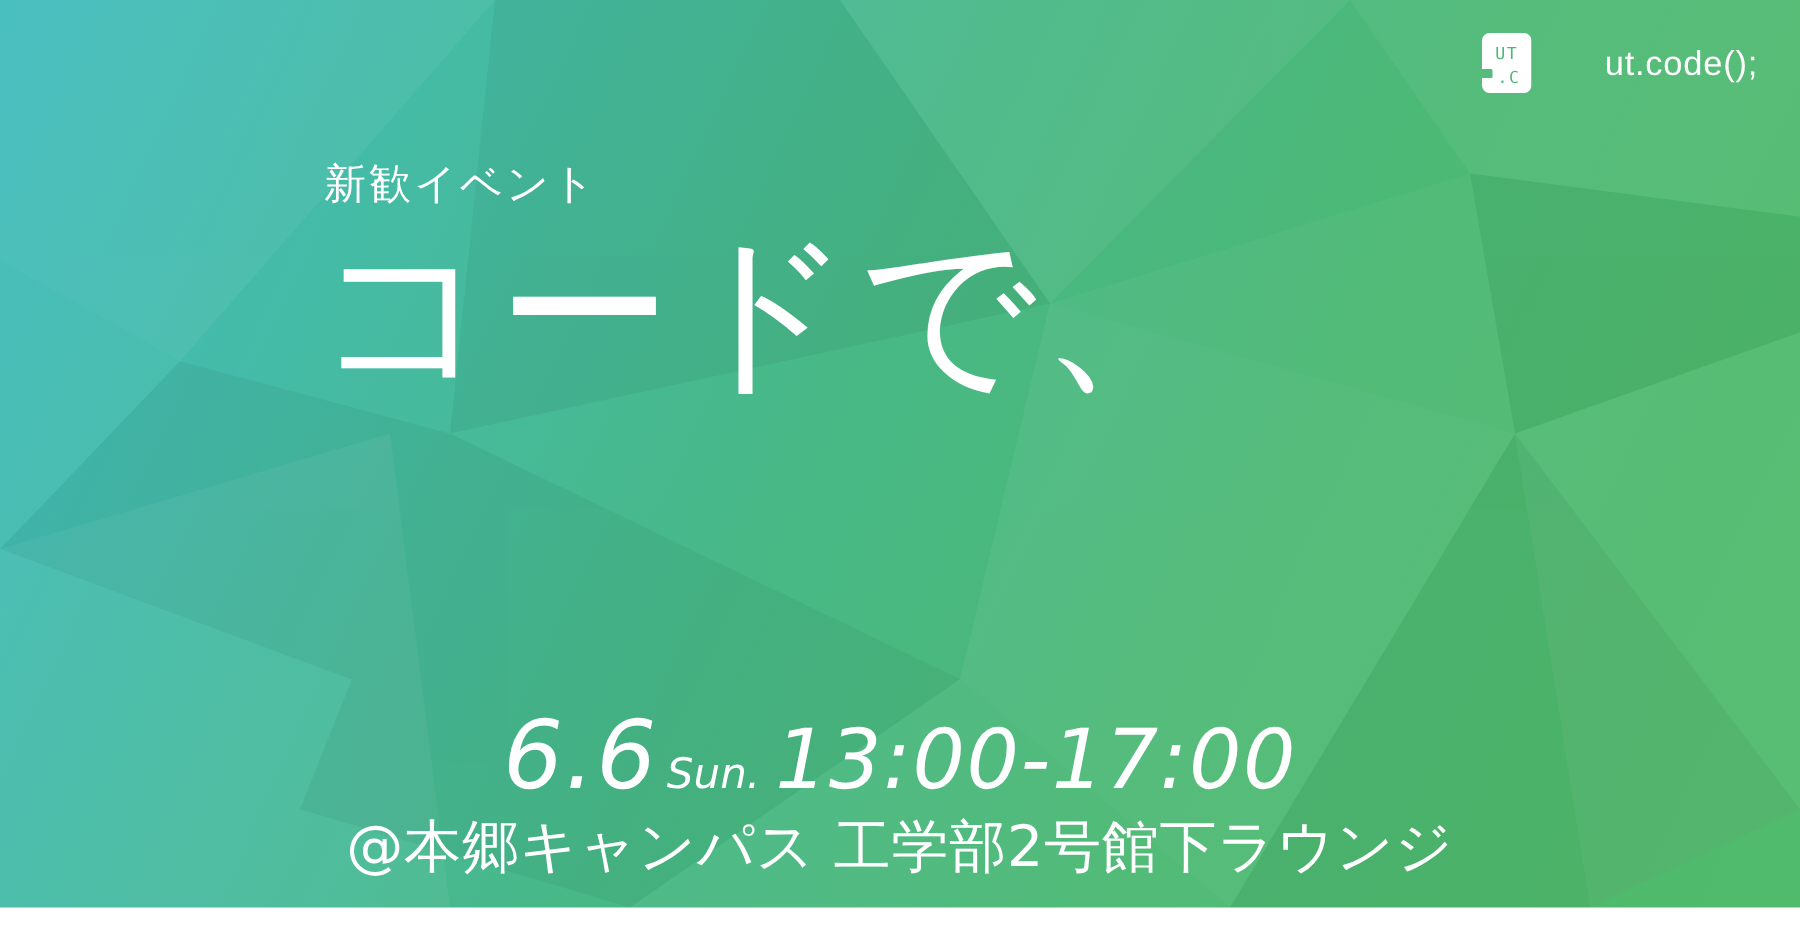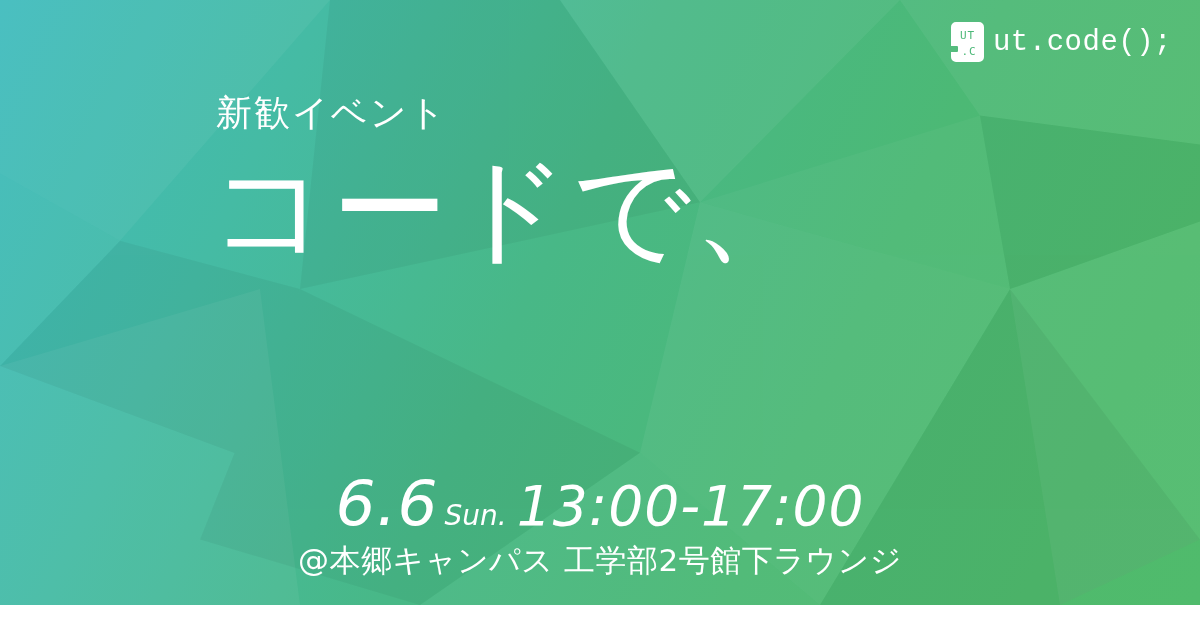--- a/index.html
+++ b/index.html
@@ -44,34 +44,35 @@
     gap: 9px;
   }
 
   .logo-mark {
     width: 33px;
     height: 40px;
     display: block;
   }
 
   .wordmark {
-    font-family: Liberation Mono, monospace;
-    font-size: 29px;
+    font-family: Liberation Sans, sans-serif;
+    font-size: 23px;
     line-height: 1;
     color: #ffffff;
     letter-spacing: 0.5px;
     white-space: nowrap;
+    margin-left: 40px;
   }
 
   
   .eyebrow {
     position: absolute;
     left: 216px;
-    top: 91px;
-    font-size: 36px;
+    top: 106px;
+    font-size: 28px;
     line-height: 1.2;
     color: #ffffff;
     letter-spacing: 2px;
     white-space: nowrap;
   }
 
   .headline-1 {
     position: absolute;
     left: 210px;
     top: 150px;
@@ -122,21 +123,21 @@
     font-size: 55px;
     letter-spacing: 1px;
   }
 
   .venue {
     position: absolute;
     left: 0;
     right: 0;
     top: 541px;
     text-align: center;
-    font-size: 31px;
+    font-size: 38px;
     line-height: 1.25;
     color: #ffffff;
     letter-spacing: 0.5px;
     white-space: nowrap;
   }
 </style>
 </head>
 <body>
 
 <div id="poster">

